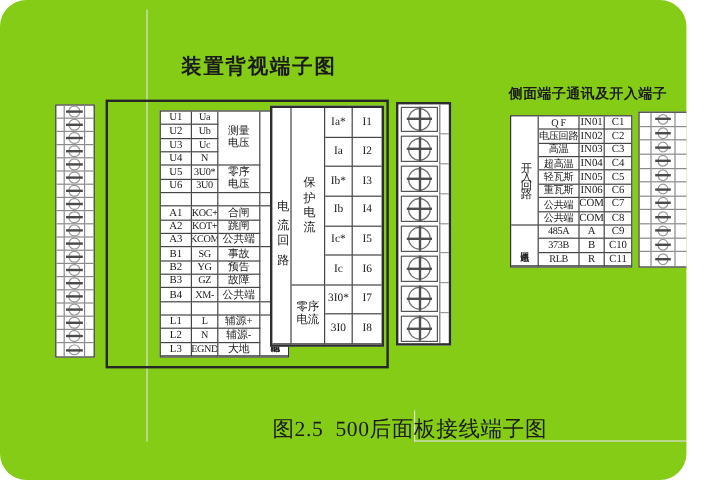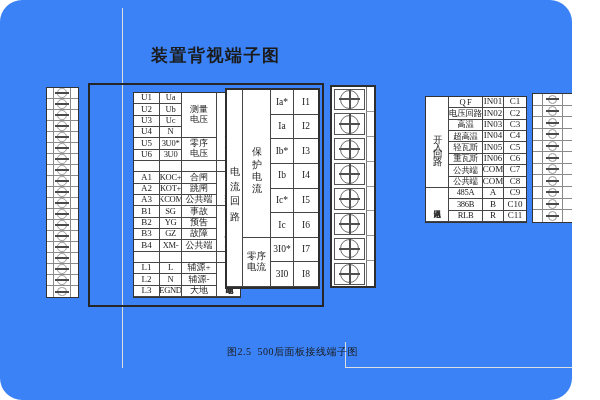--- a/index.html
+++ b/index.html
@@ -1,29 +1,29 @@
 <!DOCTYPE html>
 <html><head>
 <meta charset="utf-8">
 <style>
   html,body{margin:0;padding:0;background:#ffffff;}
-  .canvas{position:relative;width:572px;height:400px;background:#3b82f6;overflow:hidden;
+  .canvas{position:relative;width:572px;height:400px;background:#84cc16;overflow:hidden;
           font-family:"Liberation Serif","DejaVu Serif",serif;color:#1b1b1b;border-radius:22px;}
   .abs{position:absolute;}
   
   .gl{background:#dedede;}
   .gl-v{left:122px;top:8px;width:1px;height:360px;}
   .gl-v2{left:345px;top:342px;width:1px;height:26px;}
   .gl-h{left:345px;top:367px;width:255px;height:1px;}
   
   .main-title{left:151px;top:44px;font-family:"Liberation Sans","DejaVu Sans",sans-serif;
               font-weight:bold;font-size:17px;letter-spacing:1.5px;white-space:pre;}
   .side-title{left:424px;top:71px;font-family:"Liberation Sans","DejaVu Sans",sans-serif;
               font-weight:bold;font-size:11.5px;letter-spacing:.5px;white-space:pre;}
-  .caption{left:227px;top:345px;font-size:10px;letter-spacing:.5px;white-space:pre;}
+  .caption{left:227px;top:345px;font-size:18px;letter-spacing:.5px;white-space:pre;}
   
   .mainbox{left:88px;top:83px;width:236px;height:224px;border:2px solid #262626;box-sizing:border-box;}
   
   .gtable{display:grid;box-sizing:border-box;background:#fff;}
   .reph{display:contents;}
   .c{border-right:1px solid #454545;border-bottom:1px solid #454545;display:flex;
      align-items:center;justify-content:center;text-align:center;overflow:hidden;
      font-size:9px;line-height:1.1;box-sizing:border-box;}
   .c.last{border-right:none;text-align:center;}
   .rs2{grid-row:span 2}.rs3{grid-row:span 3}.rs4{grid-row:span 4}
@@ -78,20 +78,21 @@
 </head>
 <body>
 
 <div class="canvas">
 
   <div class="abs gl gl-v"></div>
   <div class="abs gl gl-v2"></div>
   <div class="abs gl gl-h"></div>
 
   <div class="abs main-title">装置背视端子图</div>
+  <div class="abs side-title">侧面端子通讯及开入端子</div>
   <div class="abs caption">图2.5  500后面板接线端子图</div>
 
   <div class="abs strip lstrip">
       <div class="screw-row">
         <div class="sc s1"></div>
         <div class="sc mid">
           <div class="screw flathead"></div>
         </div>
         <div class="sc s2"></div>
       </div>
@@ -337,21 +338,21 @@
 
   <div class="abs gtable stable">
     <div class="c rs8">
       <span class="vt ls2">开入回路</span>
     </div>
     <div class="c rs3">
       <span class="vt tiny">通讯回路</span>
     </div>
     <div class="reph">
       
-    <div class="c sfn">Q F</div><div class="c sfn">电压回路</div><div class="c sfn">高温</div><div class="c sfn">超高温</div><div class="c sfn">轻瓦斯</div><div class="c sfn">重瓦斯</div><div class="c sfn">公共端</div><div class="c sfn">公共端</div><div class="c sfn">485A</div><div class="c sfn">386B</div><div class="c sfn">RLB</div></div>
+    <div class="c sfn">Q F</div><div class="c sfn">电压回路</div><div class="c sfn">高温</div><div class="c sfn">超高温</div><div class="c sfn">轻瓦斯</div><div class="c sfn">重瓦斯</div><div class="c sfn">公共端</div><div class="c sfn">公共端</div><div class="c sfn">485A</div><div class="c sfn">373B</div><div class="c sfn">RLB</div></div>
     <div class="reph">
       
     <div class="c ssig">IN01</div><div class="c ssig">IN02</div><div class="c ssig">IN03</div><div class="c ssig">IN04</div><div class="c ssig">IN05</div><div class="c ssig">IN06</div><div class="c ssig">COM</div><div class="c ssig">COM</div><div class="c ssig">A</div><div class="c ssig">B</div><div class="c ssig">R</div></div>
     <div class="reph">
       
     <div class="c last sterm">C1</div><div class="c last sterm">C2</div><div class="c last sterm">C3</div><div class="c last sterm">C4</div><div class="c last sterm">C5</div><div class="c last sterm">C6</div><div class="c last sterm">C7</div><div class="c last sterm">C8</div><div class="c last sterm">C9</div><div class="c last sterm">C10</div><div class="c last sterm">C11</div></div>
   </div>
 
   <div class="abs strip rstrip">
       <div class="screw-row">

